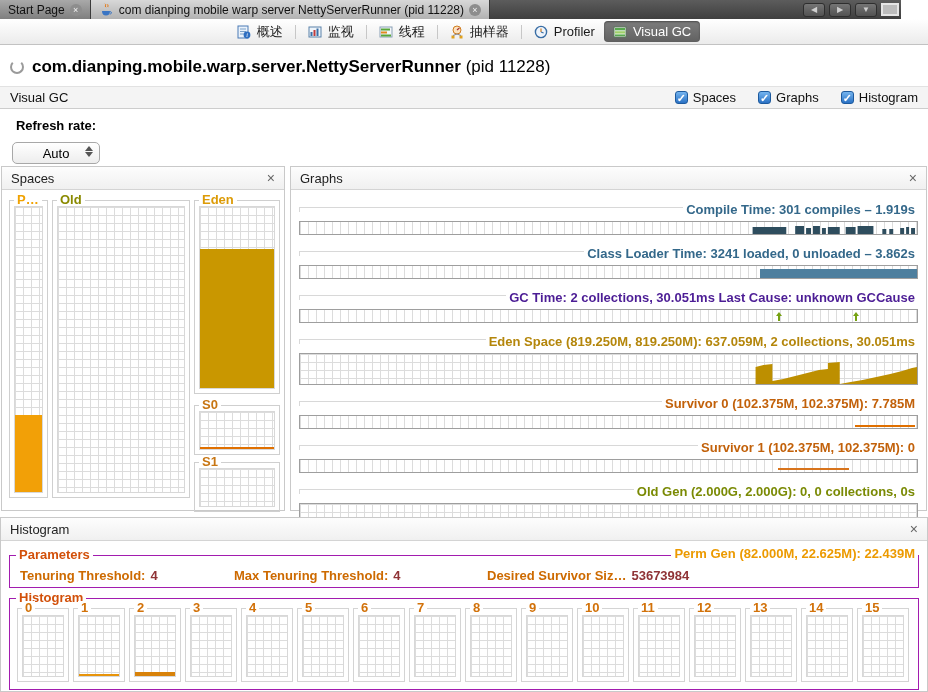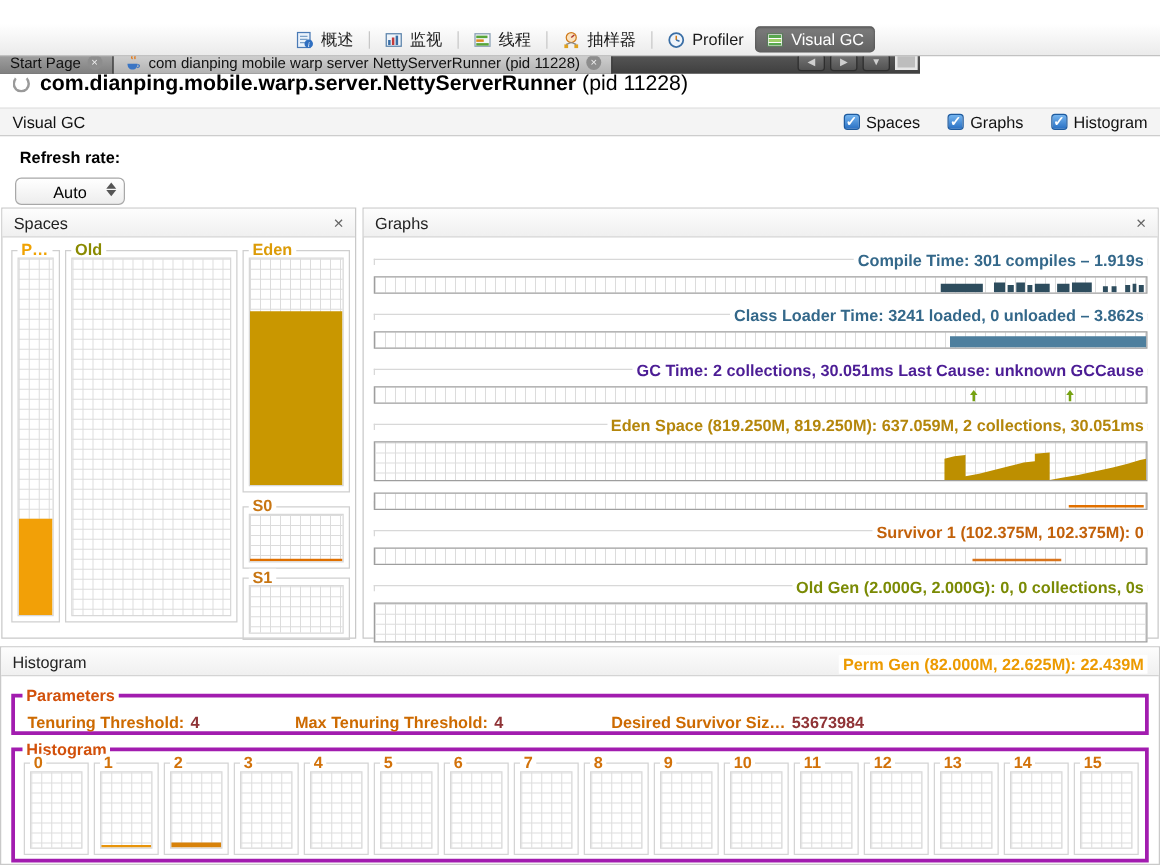--- a/index.html
+++ b/index.html
@@ -1,21 +1,21 @@
 <!DOCTYPE html>
 <html><head>
 <meta charset="utf-8">
 <style>
   * { box-sizing: border-box; margin: 0; padding: 0; }
   html,body { width:928px; height:692px; overflow:hidden; background:#fff;
               font-family:"Liberation Sans", sans-serif; position:relative; }
 
   
-  .tabbar { position:absolute; top:0; left:0; width:736px; height:19px;
-            background:linear-gradient(#5c5c5c,#3f3f3f); display:flex; align-items:stretch;margin-top:40px; }
+  .tabbar { position:absolute; top:0; left:0; width:901px; height:19px;
+            background:linear-gradient(#5c5c5c,#3f3f3f); display:flex; align-items:stretch; }
   .tab { display:flex; align-items:center; gap:5px; padding:0 8px; font-size:12px; color:#111;
          border-right:1px solid #3a3a3a; cursor:default; }
   .tab-inactive { background:linear-gradient(#a9a9a9,#7f7f7f); }
   .tab-active   { background:linear-gradient(#d8d8d8,#b2b2b2); }
   .tabclose { width:12px; height:12px; border-radius:50%; background:#8d8d8d; color:#f2f2f2;
               font-size:9px; line-height:12px; text-align:center; display:inline-block; }
   .navctrl { margin-left:auto; display:flex; align-items:center; gap:4px; padding-right:2px; }
   .navbtn { width:22px; height:14px; border-radius:3px; border:1px solid #2e2e2e;
             background:linear-gradient(#757575,#525252); color:#cfcfcf; font-size:8px;
             line-height:12px; text-align:center; }
@@ -109,21 +109,21 @@
   .tickmark::before { content:""; position:absolute; top:-4px; left:-2px;
       border-left:3px solid transparent; border-right:3px solid transparent;
       border-bottom:4px solid #76A212; }
   .s0line { position:absolute; bottom:1px; left:89.9%; right:0.3%; height:2px; background:#E07000; }
   .s1line { position:absolute; bottom:2px; left:77.4%; width:11.5%; height:2px; background:#D8741C; }
   .classfill { position:absolute; left:74.6%; right:0; top:3px; bottom:0; background:#4E7F9E; }
   .permfill  { position:absolute; left:74%;  right:0; top:7px; bottom:0; background:#F2A007; }
 
   
   .hcontent { position:absolute; left:0; right:0; top:23px; bottom:0; }
-  .hfs { position:absolute; border:3px solid #a21caf; }
+  .hfs { position:absolute; border:1px solid #a21caf; }
   .hfs-label { position:absolute; top:-8px; left:6px; background:#fff; padding:0 3px;
                font-size:13px; font-weight:bold; color:#D2500A; line-height:14px; }
   .params-row { position:absolute; left:0; right:0; top:12px; height:16px; font-size:13px; }
   .pitem { position:absolute; white-space:nowrap; }
   .plabel { color:#CD6A00; font-weight:bold; }
   .pvalue { color:#8F3336; font-weight:bold; margin-left:5px; }
   .bucketrow { position:absolute; left:7px; top:9px; display:flex; gap:4px; }
   .bucket { position:relative; width:52px; height:74px; border:1px solid #d4d4d4; }
   .blabel { position:absolute; top:-8px; left:4px; background:#fff; padding:0 3px;
             font-size:13px; font-weight:bold; color:#D2720A; line-height:14px; }
@@ -339,21 +339,21 @@
     <div class="grow" style="margin-bottom:9px;">
       <div class="gl-line"></div><span class="gl gc4">Eden Space (819.250M, 819.250M): 637.059M, 2 collections, 30.051ms</span>
       <div class="strip gridxy h32">
         <svg class="svgfill" viewBox="0 0 623 30" preserveAspectRatio="none">
           <path fill="#BD8F00" d="M460,30 L460,13 L468,11 L477,10 L477,27 L488,25 L500,22 L512,19 L524,16 L533,15 L533,9 L545,8 L545,30 L556,28 L568,26 L582,23 L596,20 L608,17 L618,14 L623,13 L623,30 Z"></path>
         </svg>
       </div>
     </div>
 
     <div class="grow" style="margin-bottom:9px;">
-      <div class="gl-line"></div>
+      <div class="gl-line"></div><span class="gl gc5">Survivor 0 (102.375M, 102.375M): 7.785M</span>
       <div class="strip gridx h14">
         <div class="s0line"></div>
       </div>
     </div>
 
     <div class="grow" style="margin-bottom:9px;">
       <div class="gl-line"></div><span class="gl gc6">Survivor 1 (102.375M, 102.375M): 0</span>
       <div class="strip gridx h14">
         <div class="s1line"></div>
       </div>

